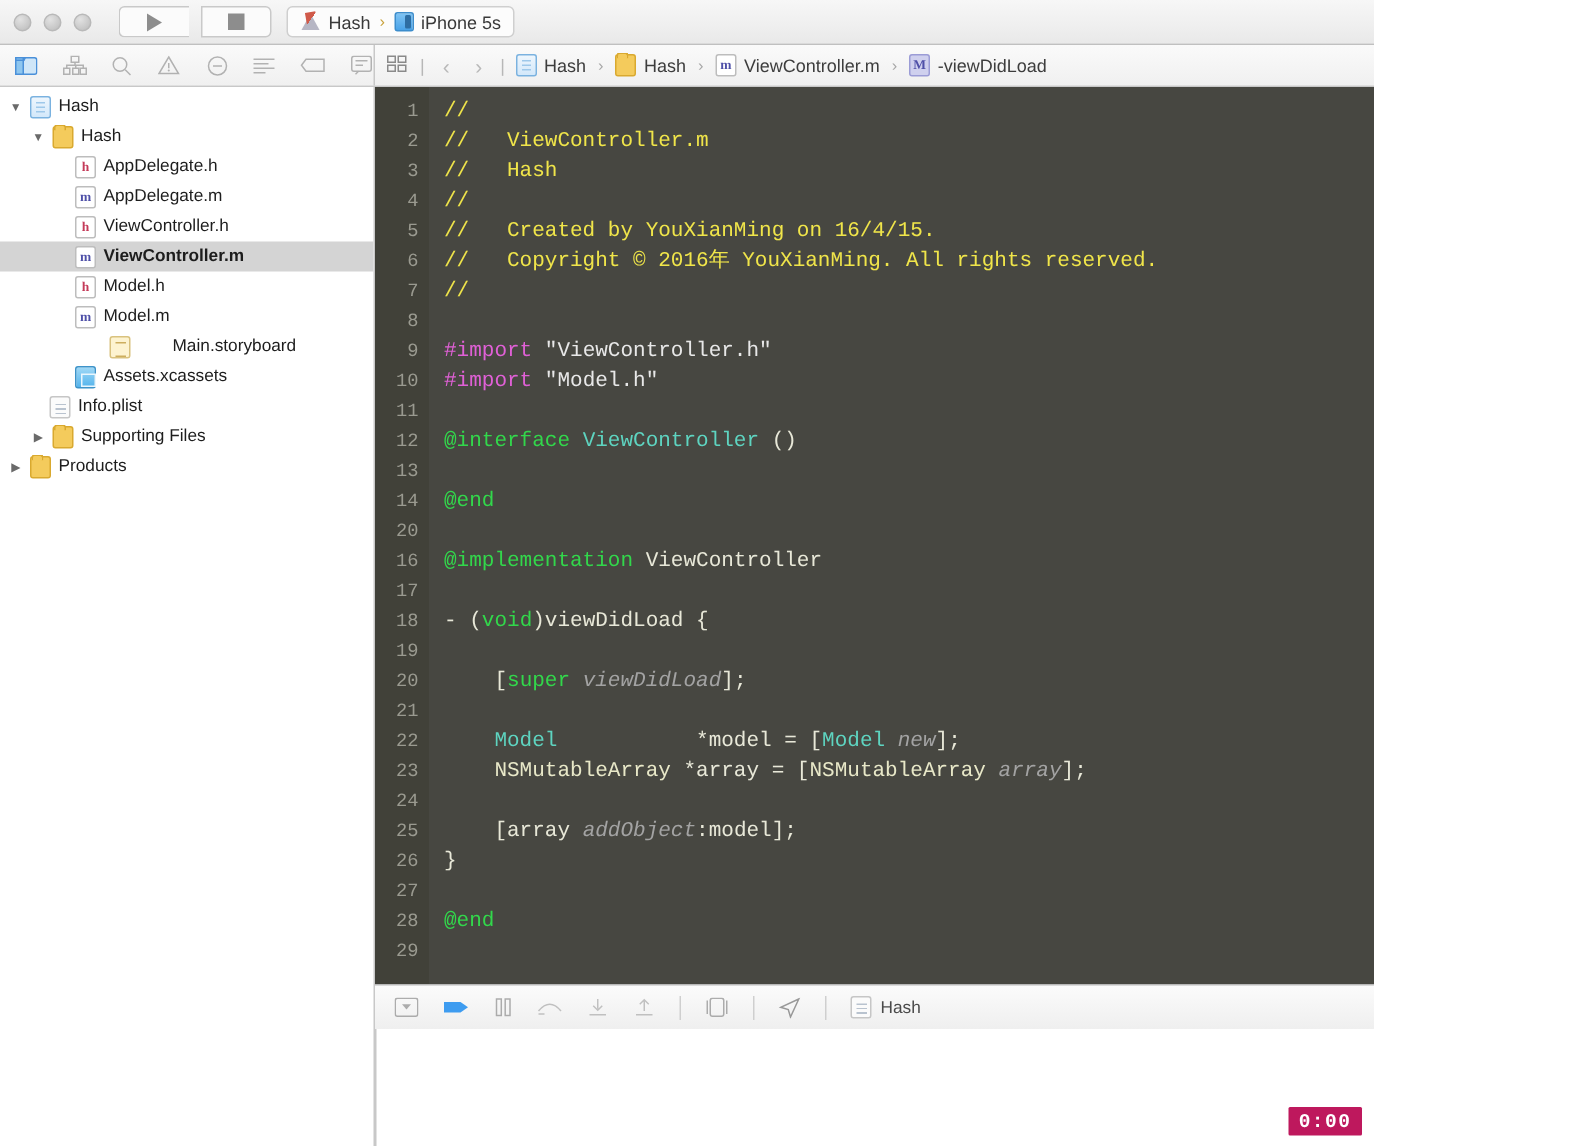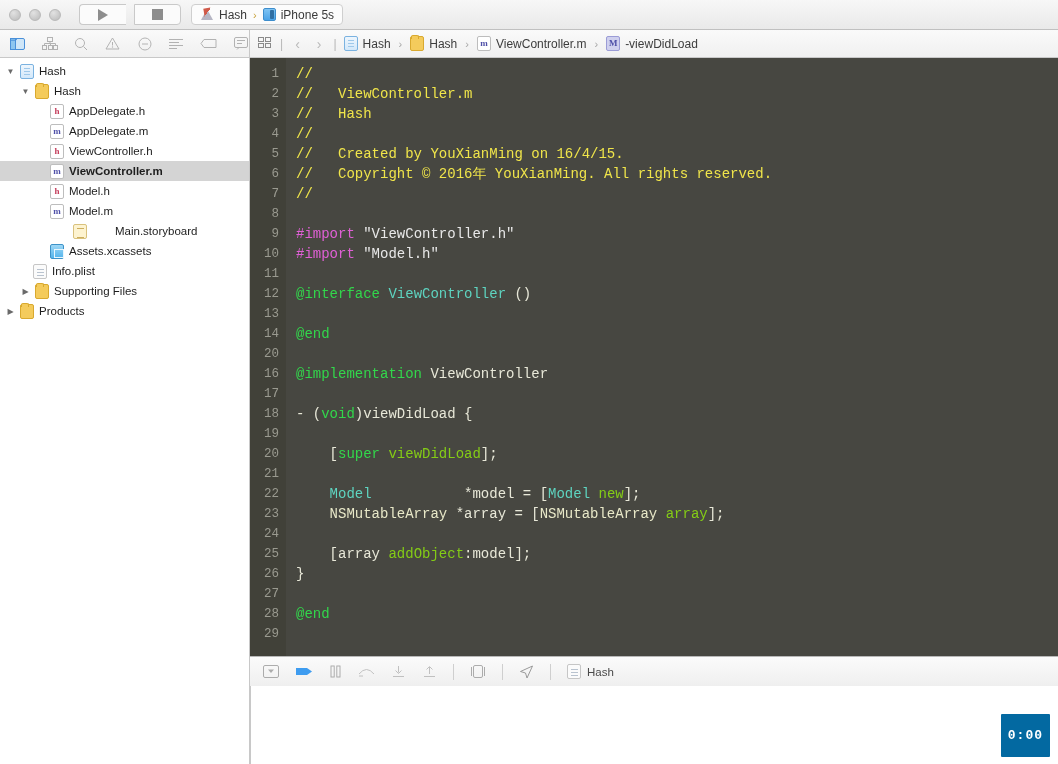--- a/index.html
+++ b/index.html
@@ -3,21 +3,21 @@
 <meta charset="utf-8">
 <title>Xcode — Hash</title>
 <style>
   * { box-sizing: border-box; margin: 0; padding: 0; }
   html, body {
     width: 1058px; height: 764px;
     background: #ffffff;
     font-family: "Liberation Sans", sans-serif;
     overflow: hidden;
   }
-  .app { width: 1058px; height: 764px; position: relative; display: flex; flex-direction: column; }
+  .app { width: 916px; height: 764px; position: relative; display: flex; flex-direction: column; }
 
   
   .titlebar {
     height: 30px; flex: 0 0 30px;
     background: linear-gradient(#f7f7f7, #e9e9e9);
     border-bottom: 1px solid #c0c0c0;
     display: flex; align-items: center; position: relative;
   }
   .traffic { display: flex; gap: 8px; padding-left: 9px; align-items: center; }
   .light { width: 12px; height: 12px; border-radius: 50%;
@@ -137,40 +137,40 @@
     font-family: "Liberation Mono", monospace; font-size: 14px; line-height: 20px;
     color: #e8e8d8; white-space: pre;
   }
   .cl { height: 20px; }
   .c-com   { color: #f0e54a; }
   .c-pre   { color: #e060d6; }
   .c-str   { color: #e8e8e8; }
   .c-kw    { color: #32d74b; }
   .c-type  { color: #5ed4c0; }
   .c-sys   { color: #e8e8c8; }
-  .c-meth  { color: #84cc16; }
+  .c-meth  { color: #a3a3a3; font-style: italic; }
   .c-plain { color: #e8e8d8; }
 
   
   .debugbar {
     height: 30px; flex: 0 0 30px; background: linear-gradient(#fbfbfb, #efefef);
     border-top: 1px solid #b8b8b8; display: flex; align-items: center; gap: 16px;
     padding-left: 13px; font-size: 11.5px; color: #4a4a4a;
   }
   .dbg-ic { display: flex; align-items: center; opacity: .68; }
   .dbg-ic.blue { opacity: 1; }
   .dbg-sep { width: 1px; height: 16px; background: #cfcfcf; }
   .dbg-proc { display: flex; align-items: center; gap: 6px; }
 
   
   .timer {
     position: absolute; right: 8px; bottom: 7px;
-    background: #0369a1; color: #ffffff;
+    background: #be185d; color: #ffffff;
     font-family: "Liberation Mono", monospace; font-size: 13px; font-weight: bold;
-    padding: 14px 7px; letter-spacing: 1px; border-radius: 1px;
+    padding: 2px 7px; letter-spacing: 1px; border-radius: 1px;
   }
   .bottom-white { flex: 1; background: #ffffff; border-left: 1px solid #c8c8c8; }
   .lowerarea { display: flex; flex: 0 0 78px; }
   .lower-left { width: 250px; flex: 0 0 250px; background: #ffffff; border-right: 1px solid #c8c8c8; }
 </style>
 </head>
 <body>
 
 <div class="app">
 

